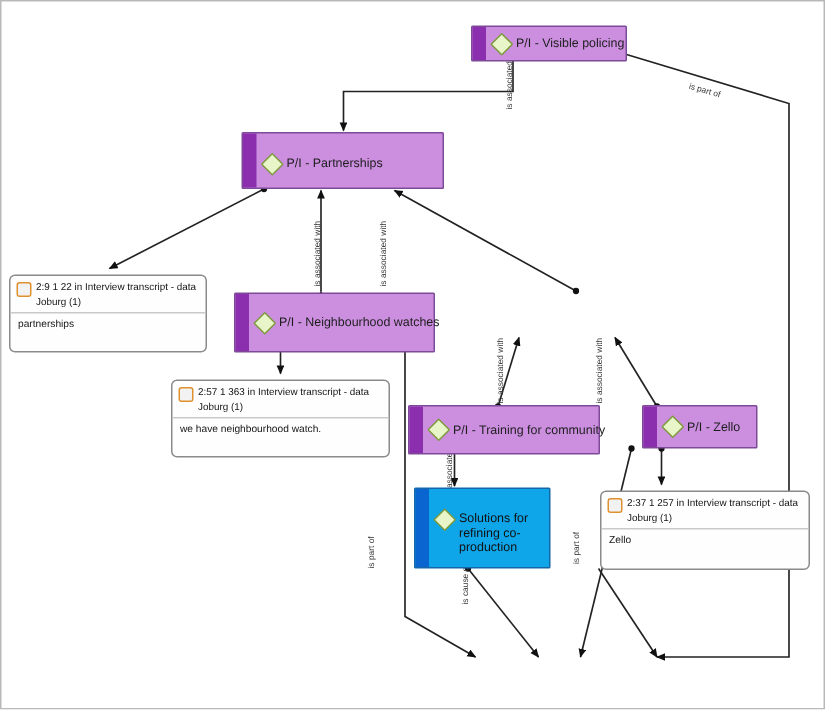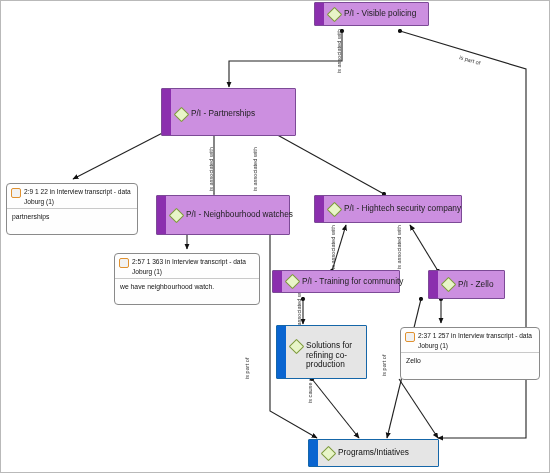--- a/index.html
+++ b/index.html
@@ -40,21 +40,21 @@
   }
   .diamond{
     width:9px;height:9px;flex:0 0 9px;
     background:#e8f5c8;
     border:1px solid #7d9a3c;
     transform:rotate(45deg);
     border-radius:1px;
   }
 
   
-  .node.blue{background:#e5e5e5;border-color:#1566a8;}
+  .node.blue{background:#0ea5e9;border-color:#1566a8;}
   .node.blue .bar{background:#0a65d0;}
   .node.blue .lbl{color:#111;white-space:normal;}
 
   
   .quote{
     position:absolute;box-sizing:border-box;
     background:#fefefe;
     border:1px solid #8a8a8a;
     border-radius:4px;
     overflow:hidden;
@@ -124,53 +124,46 @@
     <text class="edge-label" transform="translate(212,190) rotate(-90)">is associated with</text>
     <text class="edge-label" transform="translate(256,190) rotate(-90)">is associated with</text>
     <text class="edge-label" transform="translate(334,268) rotate(-90)">is associated with</text>
     <text class="edge-label" transform="translate(400,268) rotate(-90)">is associated with</text>
     <text class="edge-label" transform="translate(300,330) rotate(-90)">is associated with</text>
     <text class="edge-label" transform="translate(248,378) rotate(-90)">is part of</text>
     <text class="edge-label" transform="translate(385,375) rotate(-90)">is part of</text>
     <text class="edge-label" transform="translate(311,402) rotate(-90)">is cause of</text>
   </svg>
 
-  <div class="node" style="left:313px;top:1px;width:115px;height:24px;align-items:center;">
+  <div class="node" style="left:313px;top:16px;width:104px;height:24px;align-items:center;">
     <div class="bar"></div>
     <div class="body">
       <span class="diamond"></span>
       <span class="lbl">P/I - Visible policing</span>
     </div>
   </div>
 
-  <div class="node" style="left:160px;top:87px;width:135px;height:48px;justify-content:flex-end;">
+  <div class="node" style="left:160px;top:87px;width:135px;height:38px;justify-content:flex-end;">
     <div class="bar"></div>
     <div class="body" style="align-items:flex-start;padding-top:5px;">
       <span class="diamond"></span>
       <span class="lbl">P/I - Partnerships</span>
     </div>
   </div>
 
   <div class="node" style="left:155px;top:194px;width:134px;height:40px;">
     <div class="bar"></div>
     <div class="body">
       <span class="diamond"></span>
       <span class="lbl">P/I - Neighbourhood watches</span>
     </div>
   </div>
 
-  <div class="node" style="left:313px;top:194px;width:148px;height:28px;">
-    <div class="bar"></div>
-    <div class="body">
-      <span class="diamond"></span>
-      <span class="lbl">P/I - Hightech security company</span>
-    </div>
-  </div>
-
-  <div class="node" style="left:271px;top:269px;width:128px;height:23px;">
+
+  <div class="node" style="left:271px;top:269px;width:128px;height:33px;">
     <div class="bar"></div>
     <div class="body">
       <span class="diamond"></span>
       <span class="lbl">P/I - Training for community</span>
     </div>
   </div>
 
   <div class="node" style="left:427px;top:269px;width:77px;height:29px;">
     <div class="bar"></div>
     <div class="body">
@@ -180,27 +173,20 @@
   </div>
 
   <div class="node blue" style="left:275px;top:324px;width:91px;height:54px;">
     <div class="bar"></div>
     <div class="body" style="align-items:flex-start;padding-top:7px;">
       <span class="diamond"></span>
       <span class="lbl">Solutions for refining co-production</span>
     </div>
   </div>
 
-  <div class="node blue" style="left:307px;top:438px;width:131px;height:28px;">
-    <div class="bar"></div>
-    <div class="body">
-      <span class="diamond"></span>
-      <span class="lbl">Programs/Intiatives</span>
-    </div>
-  </div>
 
   <div class="quote" style="left:5px;top:182px;width:132px;height:52px;">
     <div class="qhead">
       <span class="qicon"></span>
       <span class="qtitle">2:9 1 22 in Interview transcript  -  data Joburg (1)</span>
     </div>
     <div class="qtext">partnerships</div>
   </div>
 
   <div class="quote" style="left:113px;top:252px;width:146px;height:52px;">

